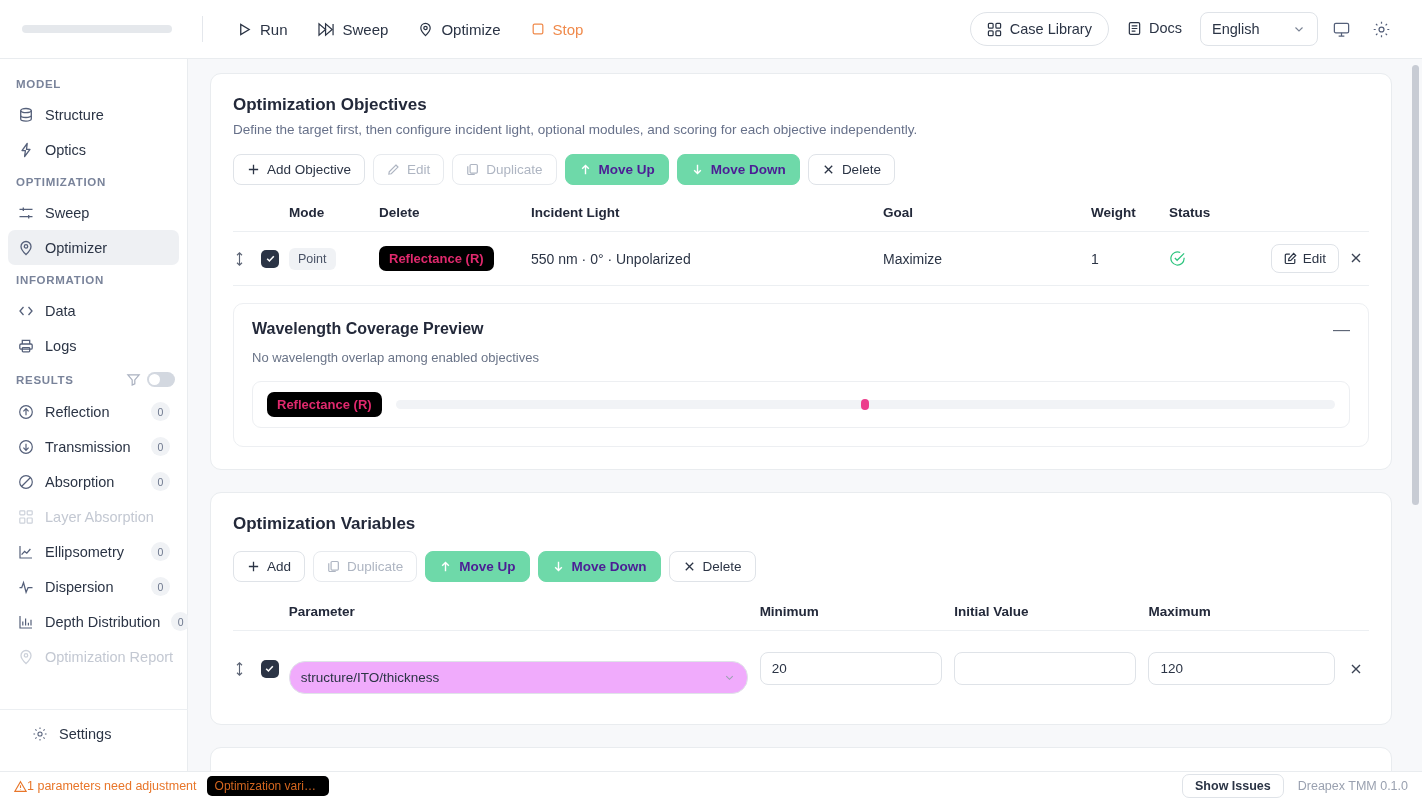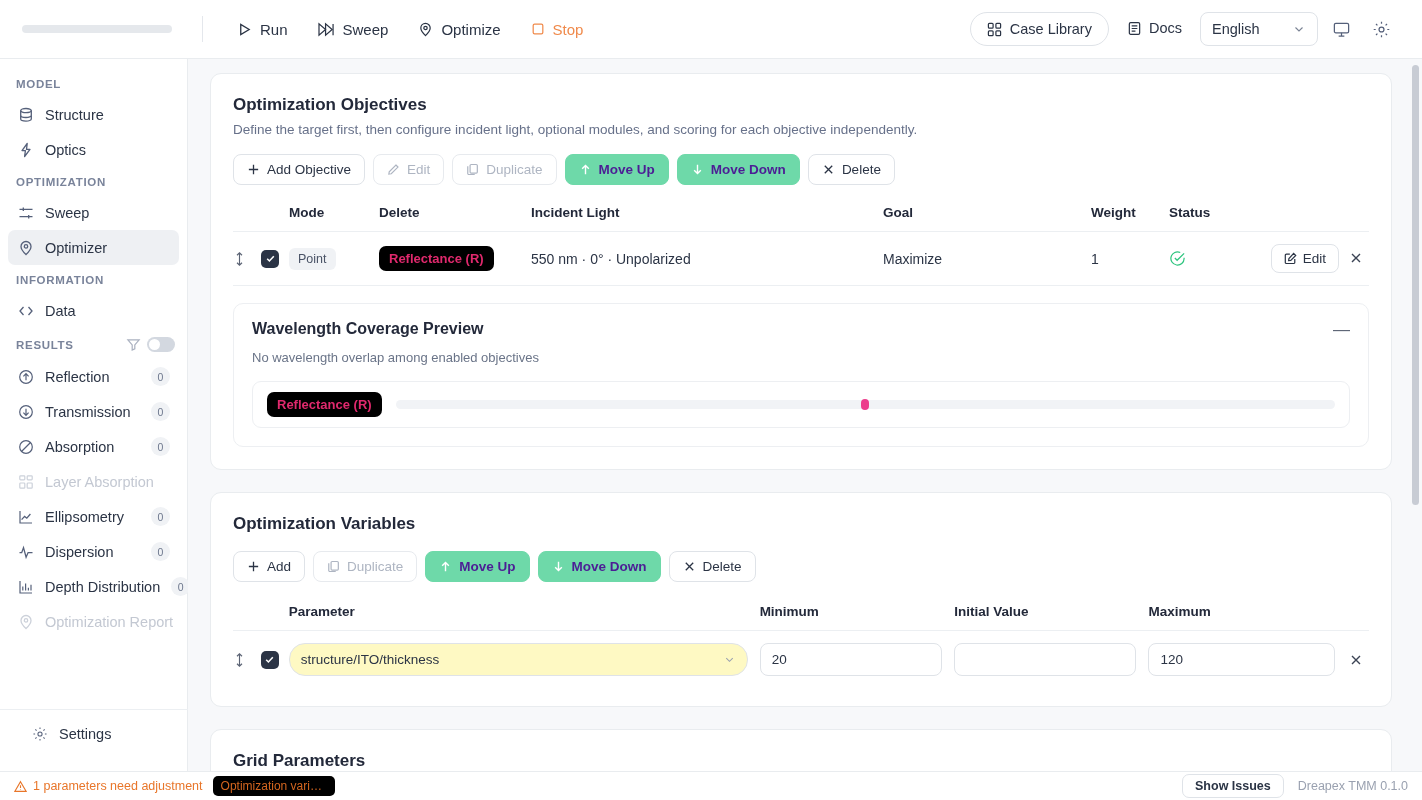--- a/index.html
+++ b/index.html
@@ -181,37 +181,37 @@
   }
   .wdot {
     position: absolute; top: -1px; width: 8px; height: 11px; border-radius: 4px;
     background: #ec3d8c;
   }
 
   
   .vsel {
     display: flex; align-items: center; justify-content: space-between;
     border: 1px solid #dfe3e8; border-radius: 16px; height: 33px;
-    padding: 0 11px; font-size: 13.5px; color: #2b3445; background: #fef9c3;
-    cursor: pointer; width: 100%;
+    padding: 0 11px; font-size: 13.5px; color: #2b3445; background: #f0abfc;
+    cursor: pointer; width: 100%; margin-top: 18px;
   }
   .vin {
     border: 1px solid #dfe3e8; border-radius: 8px; height: 33px;
     padding: 0 11px; font-size: 13.5px; color: #2b3445; background: #fff;
     width: 100%; font-family: "Liberation Sans", sans-serif;
   }
 
   
   .statusbar {
     position: absolute; bottom: 0; left: 0; width: 1422px; height: 29px;
     background: #fff; border-top: 1px solid #e9ecef;
     display: flex; align-items: center; padding: 0 14px; gap: 10px;
   }
   .warn {
-    display: flex; align-items: center; gap: 6px; font-size: 12.5px; color: #e8762a;
+    display: flex; align-items: center; font-size: 12.5px; color: #e8762a;
   }
   .warn-chip {
     background: #000000; color: #d4661f; font-size: 12px;
     padding: 3px 8px; border-radius: 5px; max-width: 122px;
     overflow: hidden; text-overflow: ellipsis; white-space: nowrap;
   }
   .sb-right { margin-left: auto; display: flex; align-items: center; gap: 14px; }
   .show-issues {
     border: 1px solid #dfe3e8; border-radius: 7px; padding: 4px 12px;
     font-size: 12.5px; font-weight: bold; color: #2b3445; background: #fff; cursor: pointer;
@@ -352,20 +352,30 @@
 
   <div class="sb-group-label">INFORMATION</div>
   <div class="sb-item">
     <span class="sb-ico">
       <svg width="16" height="16" viewBox="0 0 16 16" fill="none" stroke="currentColor" stroke-width="1.3">
           <path d="M5.5 4L2 8l3.5 4M10.5 4L14 8l-3.5 4"></path>
         </svg>
     </span>
     <span class="sb-label">Data</span>
   </div>
+  <div class="sb-item">
+    <span class="sb-ico">
+      <svg width="16" height="16" viewBox="0 0 16 16" fill="none" stroke="currentColor" stroke-width="1.3">
+          <path d="M4.3 6V2.3h7.4V6"></path>
+          <rect x="1.8" y="6" width="12.4" height="5.2" rx="1.3"></rect>
+          <rect x="4.3" y="9.6" width="7.4" height="4.2" rx=".8"></rect>
+        </svg>
+    </span>
+    <span class="sb-label">Logs</span>
+  </div>
 
   <div class="sb-results-head">
     <div class="sb-group-label">RESULTS</div>
     <span>
       <svg width="15" height="15" viewBox="0 0 16 16" fill="none" stroke="#aab1c0" stroke-width="1.3">
           <path d="M2 3h12l-4.6 5.4v4.2l-2.8 1.4V8.4z"></path>
         </svg>
     </span>
     <div class="sb-toggle"></div>
   </div>

